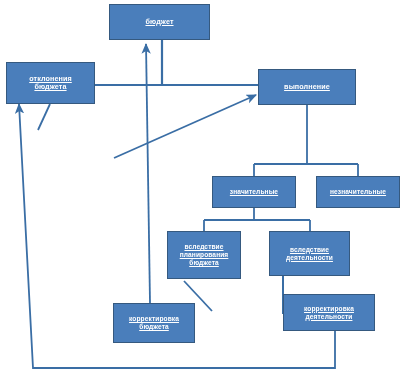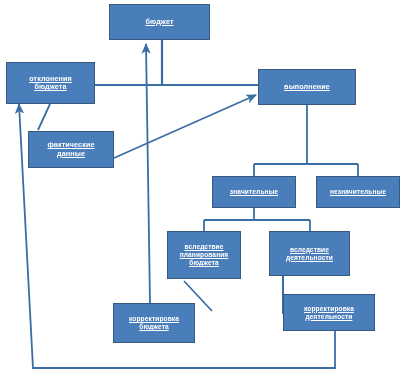--- a/index.html
+++ b/index.html
@@ -142,24 +142,20 @@
 
   <div class="node fs7" style="left:109px; top:4px; width:101px; height:36px;">
     <span class="node-label">бюджет</span>
   </div>
 
   <div class="node fs7" style="left:6px; top:62px; width:89px; height:42px;">
     <span class="node-label">отклонения
 бюджета</span>
   </div>
 
-  <div class="node fs7" style="left:28px; top:131px; width:86px; height:37px;">
-    <span class="node-label">фактические
-данные</span>
-  </div>
 
   <div class="node fs7" style="left:258px; top:69px; width:98px; height:36px;">
     <span class="node-label">выполнение</span>
   </div>
 
   <div class="node fs65" style="left:212px; top:176px; width:84px; height:32px;">
     <span class="node-label">значительные</span>
   </div>
 
   <div class="node fs65" style="left:316px; top:176px; width:84px; height:32px;">

